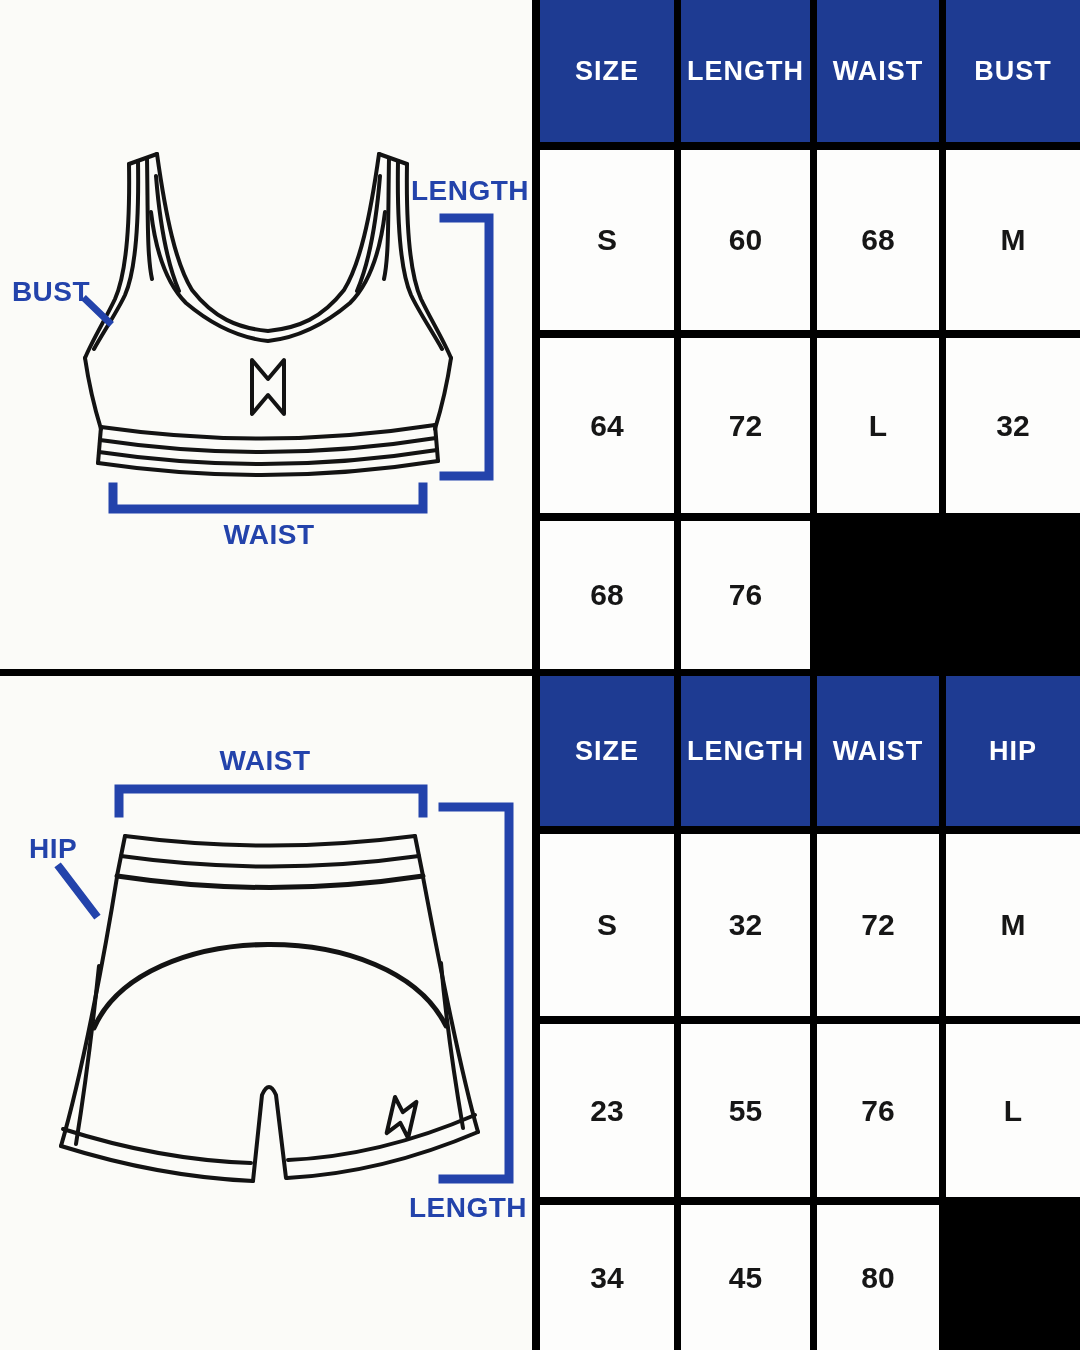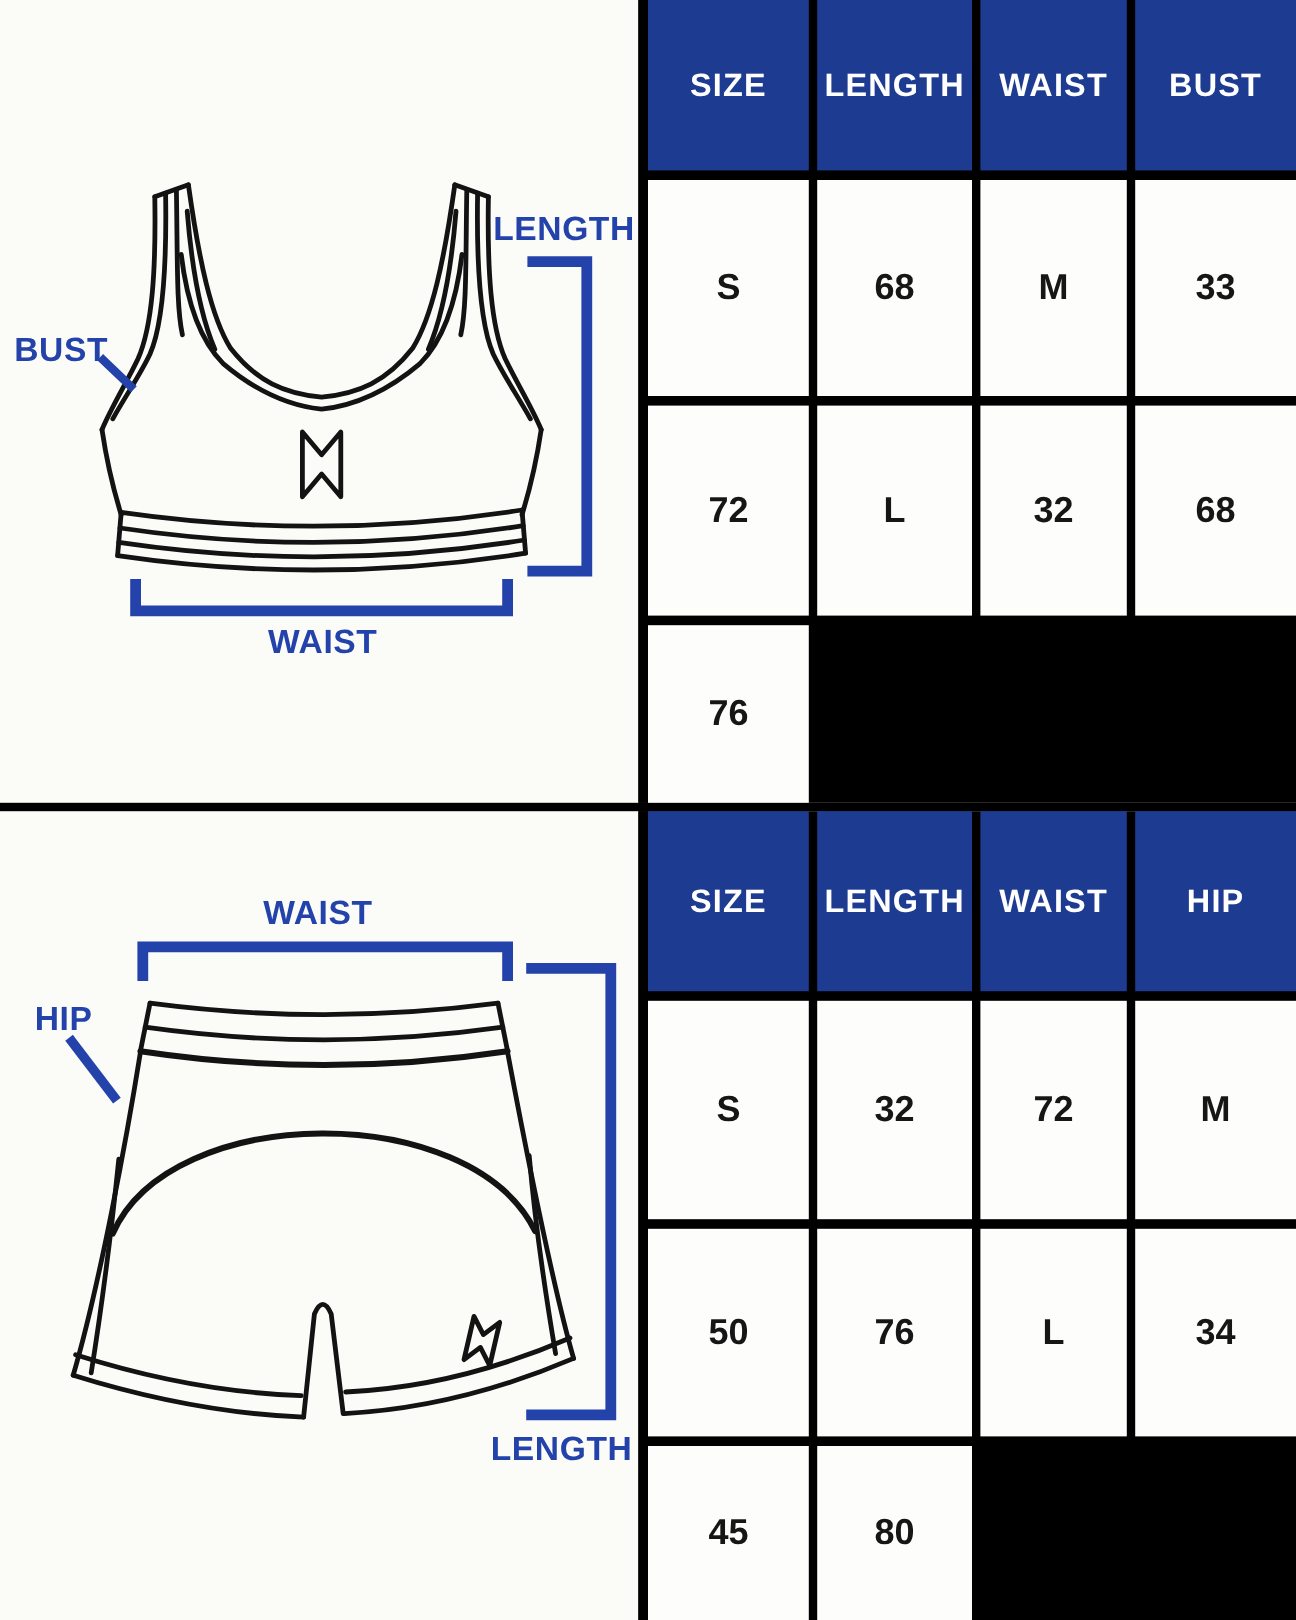--- a/index.html
+++ b/index.html
@@ -116,44 +116,46 @@
 
   <div class="divider"></div>
 
   <div id="bra-table" class="size-table">
     <div class="cell head">SIZE</div>
     <div class="cell head">LENGTH</div>
     <div class="cell head">WAIST</div>
     <div class="cell head">BUST</div>
 
     <div class="cell">S</div>
+    <div class="cell">60</div>
     <div class="cell">68</div>
 
     <div class="cell">M</div>
-    <div class="cell">33</div>
+    <div class="cell">64</div>
     <div class="cell">72</div>
 
     <div class="cell">L</div>
     <div class="cell">32</div>
     <div class="cell">68</div>
     <div class="cell">76</div>
   </div>
 
   <div id="shorts-table" class="size-table">
     <div class="cell head">SIZE</div>
     <div class="cell head">LENGTH</div>
     <div class="cell head">WAIST</div>
     <div class="cell head">HIP</div>
 
     <div class="cell">S</div>
     <div class="cell">32</div>
     <div class="cell">72</div>
 
     <div class="cell">M</div>
-    <div class="cell">50</div>
+    <div class="cell">23</div>
+    <div class="cell">55</div>
     <div class="cell">76</div>
 
     <div class="cell">L</div>
     <div class="cell">34</div>
     <div class="cell">45</div>
     <div class="cell">80</div>
   </div>
 
 </div>
 

